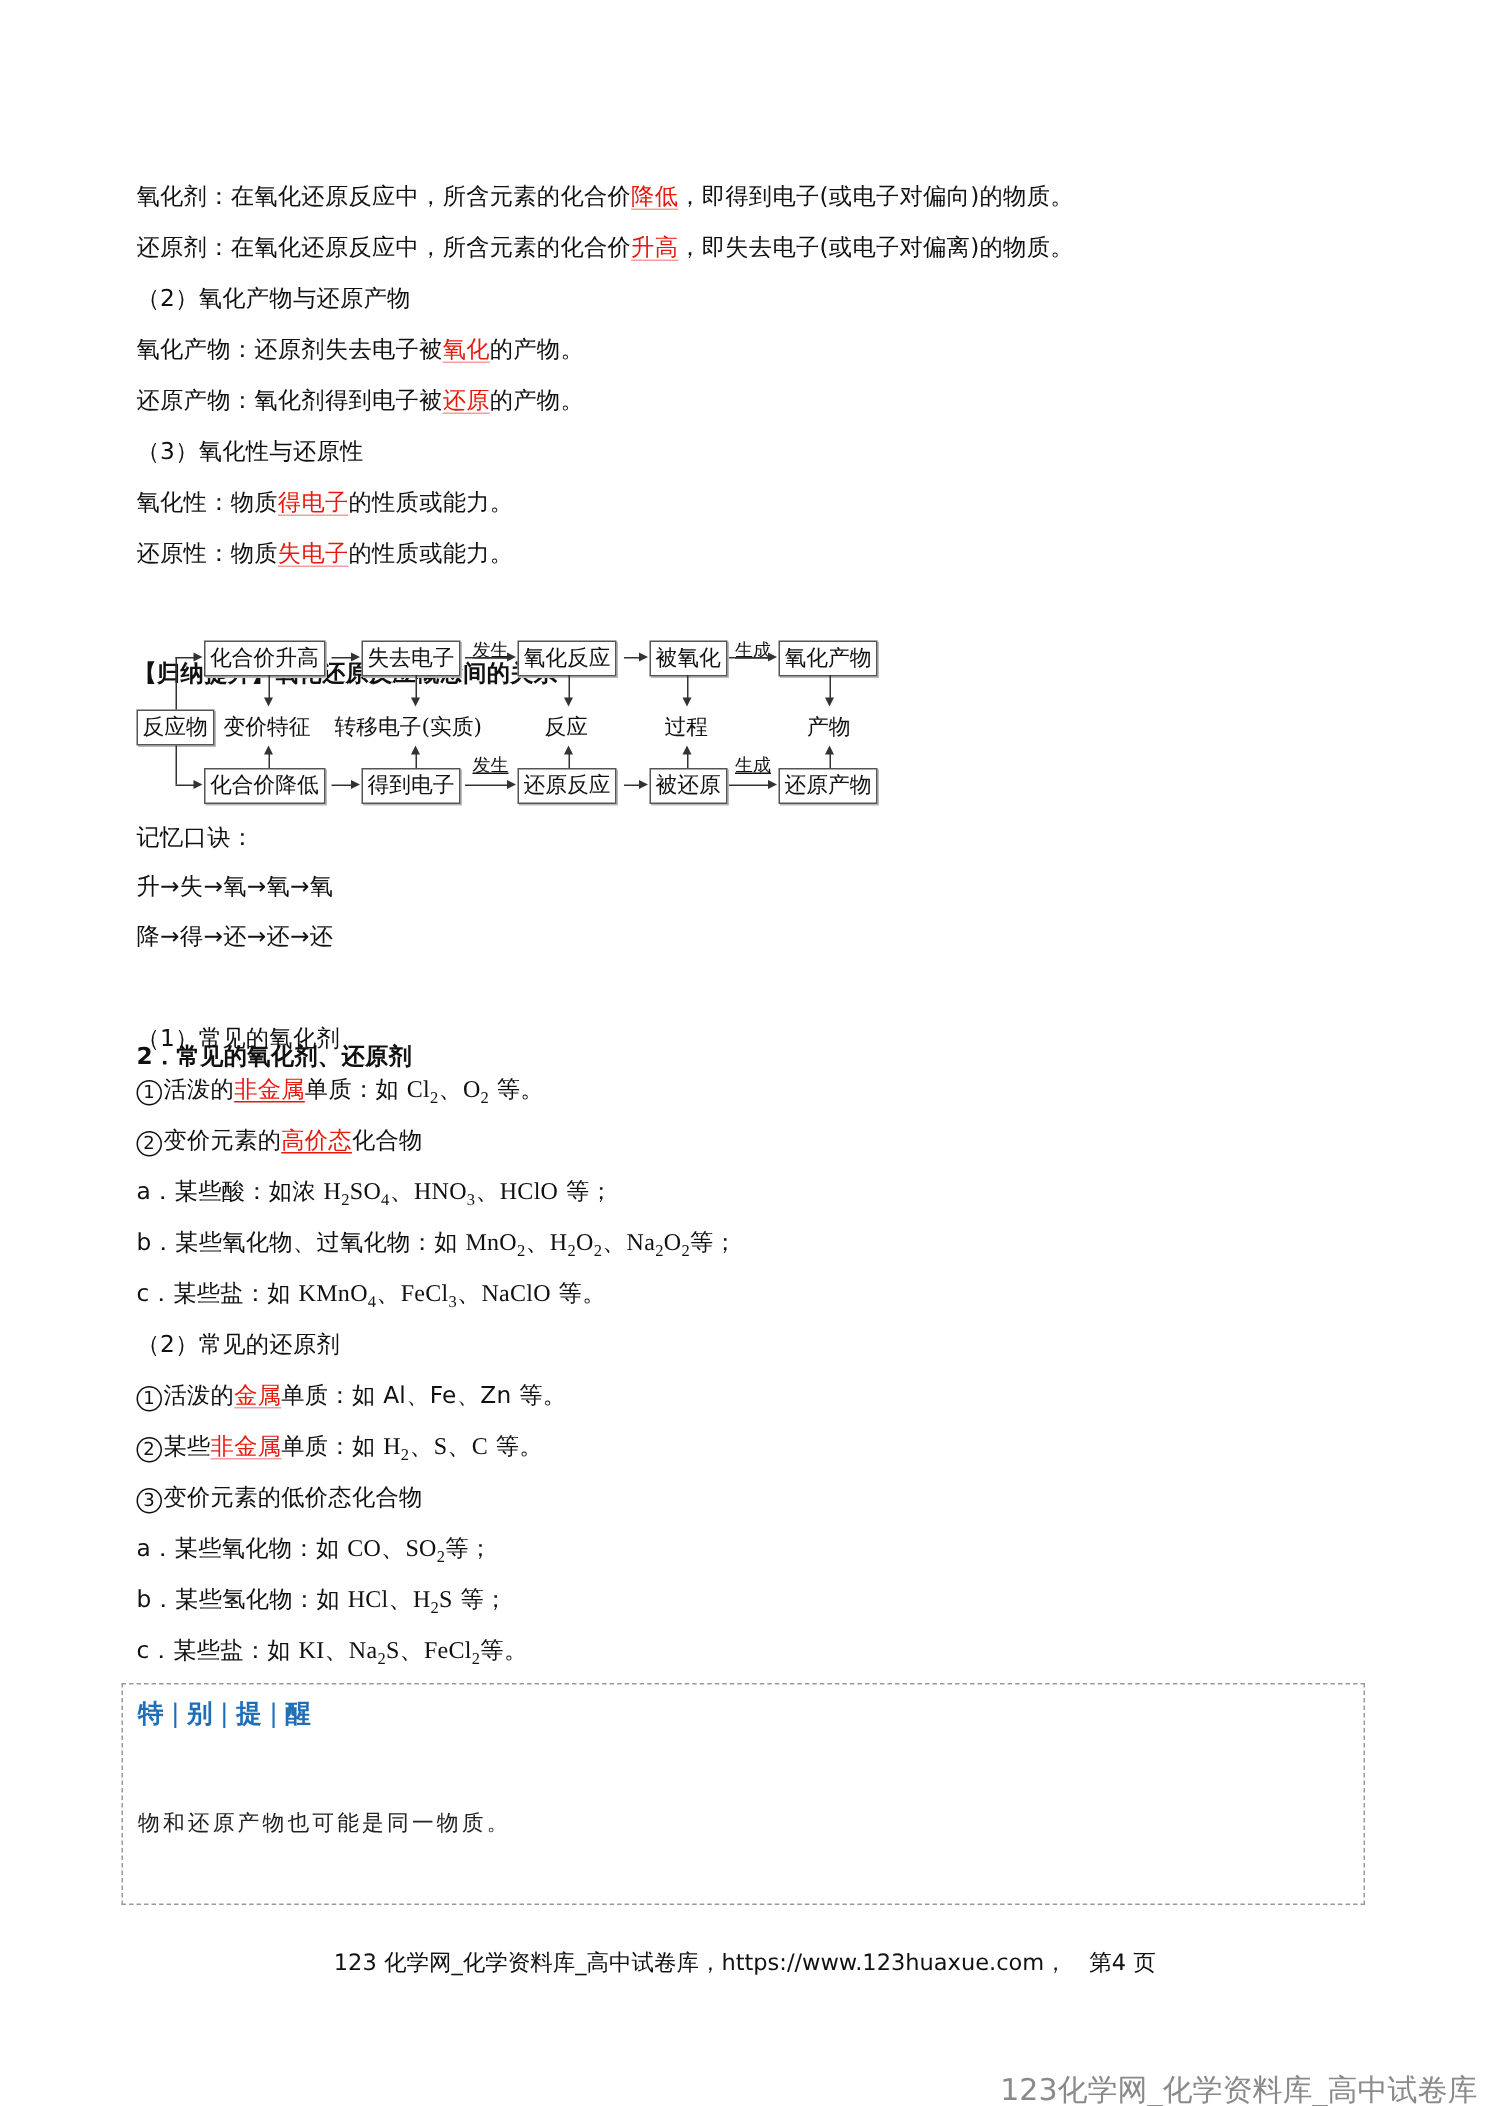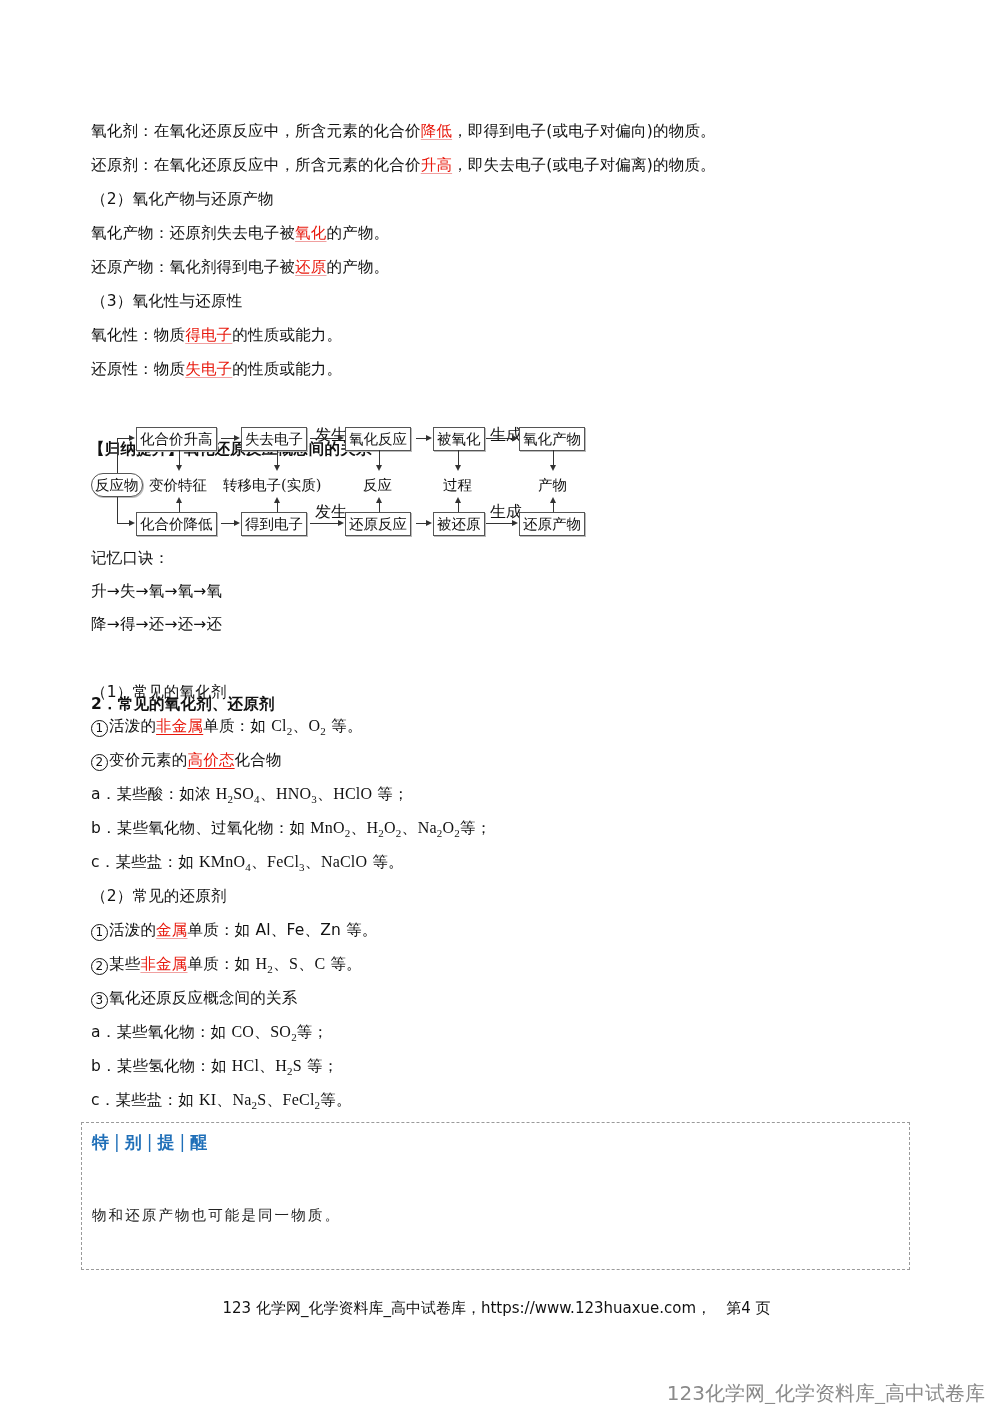--- a/index.html
+++ b/index.html
@@ -17,21 +17,21 @@
   .bold { font-weight: bold; margin-top: 46px; }
   .chem { font-family: "Liberation Serif", "DejaVu Serif", serif; font-size: 16px; }
   sub { font-size: 11px; vertical-align: -4px; line-height: 0; }
 
   
   .diagram { position: absolute; left: 88px; top: 430px; width: 510px; height: 110px;
     font-family: "DejaVu Serif", "Liberation Serif", serif; font-size: 14.5px; }
   .dbox { position: absolute; border: 1px solid #555; background: #fff; height: 22px; line-height: 22px;
     text-align: center; padding: 0 3px; box-shadow: 1px 1px 0 #bbb; white-space: nowrap; }
   .dlabel { position: absolute; white-space: nowrap; line-height: 20px; }
-  .dsmall { position: absolute; font-size: 16px; white-space: nowrap; }
+  .dsmall { position: absolute; font-size: 12px; white-space: nowrap; text-decoration: underline; }
   .hline { position: absolute; height: 1px; background: #333; }
   .vline { position: absolute; width: 1px; background: #333; }
   .arr-r { position: absolute; width: 0; height: 0; border-top: 3px solid transparent; border-bottom: 3px solid transparent; border-left: 6px solid #333; }
   .arr-d { position: absolute; width: 0; height: 0; border-left: 3px solid transparent; border-right: 3px solid transparent; border-top: 6px solid #333; }
   .arr-u { position: absolute; width: 0; height: 0; border-left: 3px solid transparent; border-right: 3px solid transparent; border-bottom: 6px solid #333; }
 
   .circ { display: inline-block; width: 15px; height: 15px; border: 1px solid #111; border-radius: 50%;
     text-align: center; line-height: 15px; font-size: 12px; margin-right: 1px; vertical-align: -1px; }
 
   
@@ -66,21 +66,21 @@
   <span>氧化性：</span><span>物质</span><span class="red">得电子</span><span>的性质或能力。</span>
 </div>
 <div class="line" style="top:359px">
   <span>还原性：</span><span>物质</span><span class="red">失电子</span><span>的性质或能力。</span>
 </div>
 
 <div class="line bold" style="top:393px; left:89px;">【归纳提升】氧化还原反应概念间的关系</div>
 
 <div class="diagram">
 
-  <div class="dbox" style="left:3px; top:43px;border-radius:12px;">反应物</div>
+  <div class="dbox" style="left:3px; top:43px;">反应物</div>
   <div class="vline" style="left:29px; top:8px; height:35px;"></div>
   <div class="vline" style="left:29px; top:67px; height:26px;"></div>
   <div class="hline" style="left:29px; top:8px; width:14px;"></div>
   <div class="arr-r" style="left:41px; top:5px;"></div>
   <div class="hline" style="left:29px; top:93px; width:14px;"></div>
   <div class="arr-r" style="left:41px; top:90px;"></div>
 
   <div class="dbox" style="left:48px; top:-3px;">化合价升高</div>
   <div class="hline" style="left:133px; top:8px; width:15px;"></div>
   <div class="arr-r" style="left:146px; top:5px;"></div>
@@ -169,21 +169,21 @@
 </div>
 
 <div class="line" style="top:886px">（2）常见的还原剂</div>
 <div class="line" style="top:920px">
   <span class="circ">1</span><span>活泼的</span><span class="red">金属</span><span>单质：如 Al、Fe、Zn 等。</span>
 </div>
 <div class="line" style="top:954px">
   <span class="circ">2</span><span>某些</span><span class="red">非金属</span><span>单质：如 </span><span class="chem">H<sub>2</sub>、S、C</span><span> 等。</span>
 </div>
 <div class="line" style="top:988px">
-  <span class="circ">3</span><span>氧化还原反应概念间的关系</span>
+  <span class="circ">3</span><span>变价元素的低价态化合物</span>
 </div>
 <div class="line" style="top:1022px">
   <span>a．某些氧化物：如 </span><span class="chem">CO、SO<sub>2</sub></span><span>等；</span>
 </div>
 <div class="line" style="top:1056px">
   <span>b．某些氢化物：如 </span><span class="chem">HCl、H<sub>2</sub>S</span><span> 等；</span>
 </div>
 <div class="line" style="top:1090px">
   <span>c．某些盐：如 </span><span class="chem">KI、Na<sub>2</sub>S、FeCl<sub>2</sub></span><span>等。</span>
 </div>

